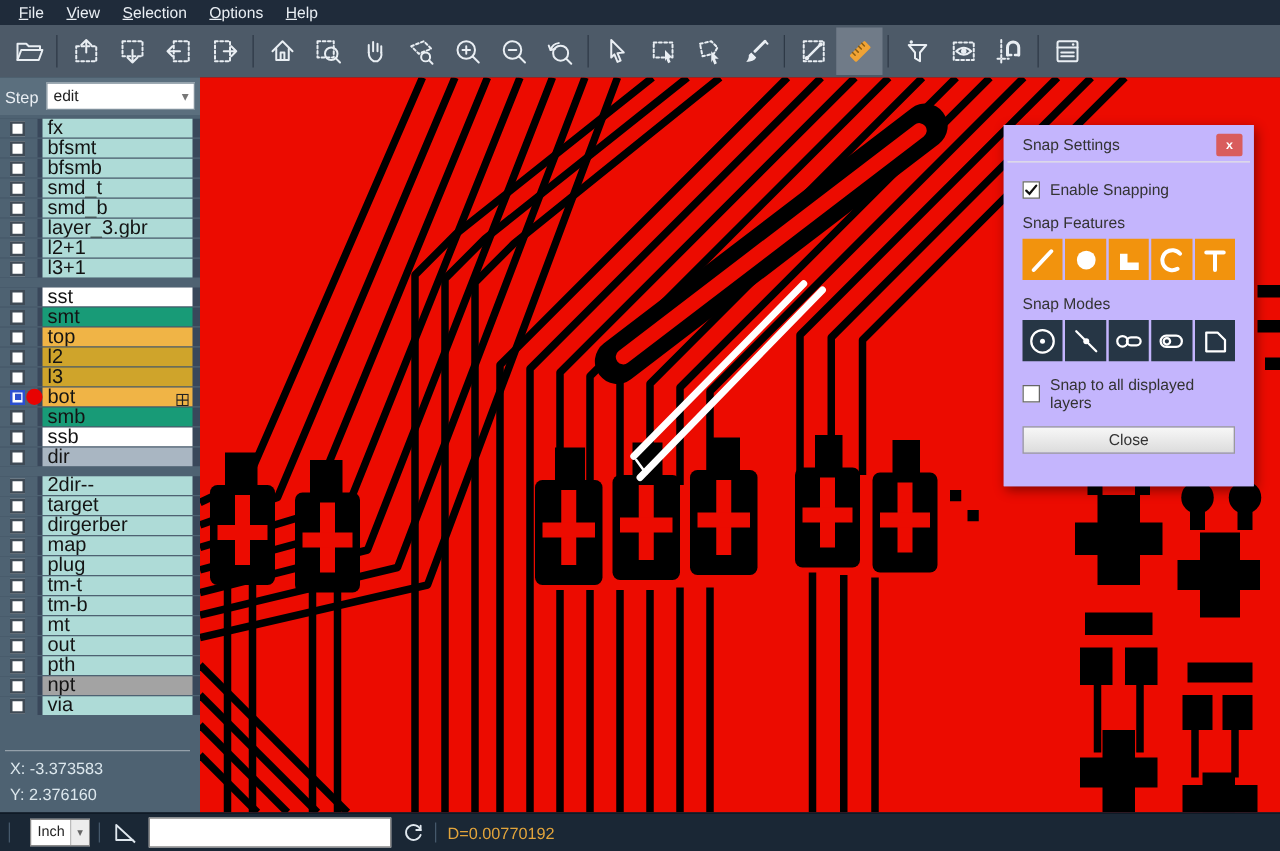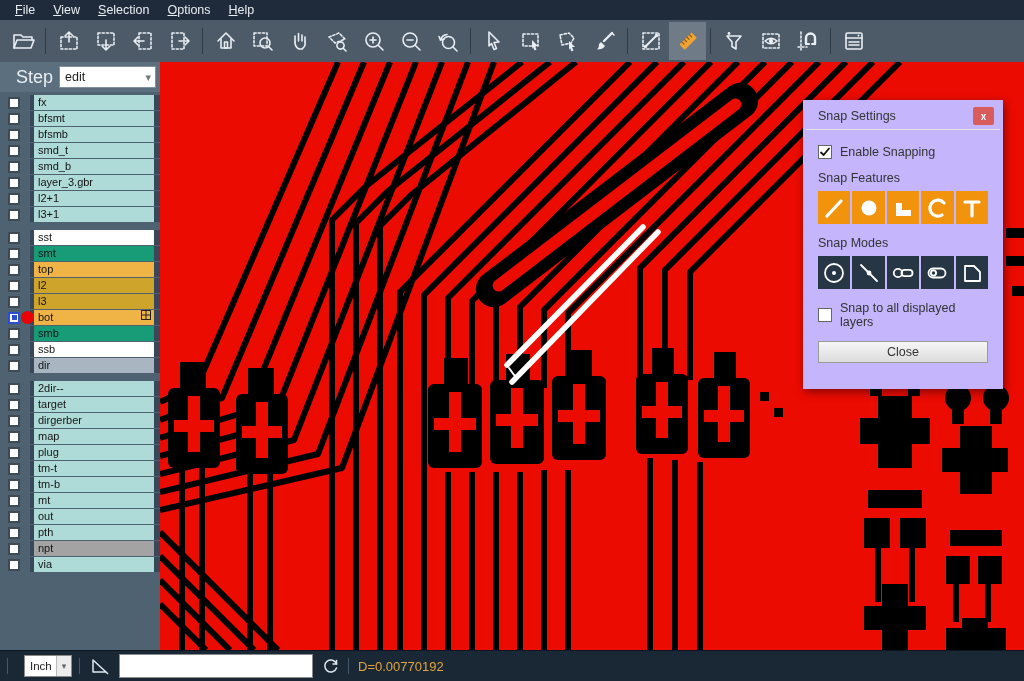--- a/index.html
+++ b/index.html
@@ -20,39 +20,39 @@
   .tb { width:37px; height:38px; display:flex; align-items:center; justify-content:center;
     background:transparent; border:none; flex:0 0 auto; }
   .tb.sel { background:#707b88; }
   .tb svg { stroke:#e9eef3; fill:none; stroke-width:1.6; stroke-linecap:round; stroke-linejoin:round; }
   .tbsep { width:1px; height:26px; background:#2e3946; margin:0 4px; flex:0 0 auto; }
 
   
   .sidebar { position:absolute; left:0; top:62px; width:160px; height:588px;
     background:#4e6272; }
   .stepbar { height:30px; background:#5b6f7e; display:flex; align-items:center; padding:0 4px; }
-  .step-label { color:#e9eef3; font-size:18px; margin:0 6px 0 12px; }
+  .step-label { color:#e9eef3; font-size:13px; margin:0 6px 0 0; }
   .step-select { flex:1; height:22px; background:#fff; border:1px solid #7f8f9b;
     display:flex; align-items:center; font-size:12.5px; color:#222; padding-left:5px; }
   .step-select .chev { margin-left:auto; color:#777; font-size:11px; padding-right:4px; }
 
   .layer-list { padding-top:3px; }
   .layer-row { height:15px; margin-bottom:1px; display:flex; align-items:center;
     background:#39475a; }
   .cb-cell { width:30px; height:15px; background:#4e6272; display:flex; align-items:center; flex:0 0 auto; }
   .cb { width:12px; height:12px; background:#fff; border:2px solid #3f4a55; margin-left:8px; }
   .layer-row.active .cb { border-color:#2b4fd0; position:relative; }
   .layer-row.active .cb::after { content:""; position:absolute; left:1.5px; top:1.5px;
     width:5px; height:5px; background:#2b4fd0; }
   .active-dot { width:13px; height:13px; border-radius:50%; background:#e80202;
     position:absolute; left:21px; }
   .layer-row { position:relative; }
-  .row-label { flex:1; height:15px; line-height:15px; font-size:11px; color:#141414;
+  .row-label { flex:1; height:15px; line-height:15px; font-size:16px; color:#141414;
     padding-left:4px; margin-left:4px; margin-right:6px; white-space:nowrap; overflow:hidden;
-    display:flex; align-items:flex-start; }
+    display:flex; align-items:flex-end; }
   .row-label .txt { flex:1; }
   .grid-ic { margin-right:3px; display:flex; }
   .group-sep { height:7px; }
 
   .coords { position:absolute; left:0; bottom:0; width:160px; height:50px; }
   .coords .rule { position:absolute; left:4px; top:0; width:148px; height:1px; background:rgba(255,255,255,.4); }
   .coord-x, .coord-y { position:absolute; left:8px; color:#dde8ee; font-size:13px; }
   .coord-x { top:7px; } .coord-y { top:28px; }
 
   
@@ -663,20 +663,25 @@
         <div class="layer-row">
     <span class="cb-cell">
             <span class="cb"></span>
           </span>
 
     <span class="row-label" style="background: rgb(174, 219, 215);">
             <span class="txt">via</span>
           </span>
   </div>
       </div>
+    <div class="coords">
+      <div class="rule"></div>
+      <span class="coord-x">X: -3.373583</span>
+      <span class="coord-y">Y: 2.376160</span>
+    </div>
   </div>
 
   <div class="dialog">
     <div class="dlg-title">
       <span class="dlg-title-text">Snap Settings</span>
       <span class="dlg-close">x</span>
     </div>
     <div class="dlg-body">
       <div class="chk-row">
         <span class="chk">

